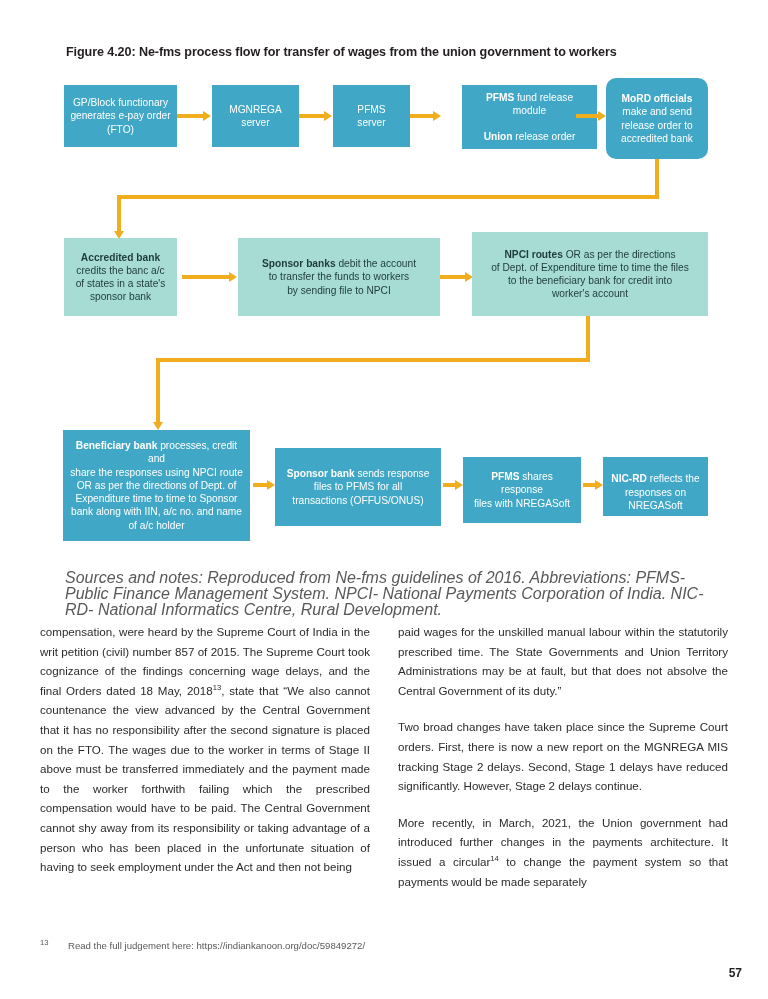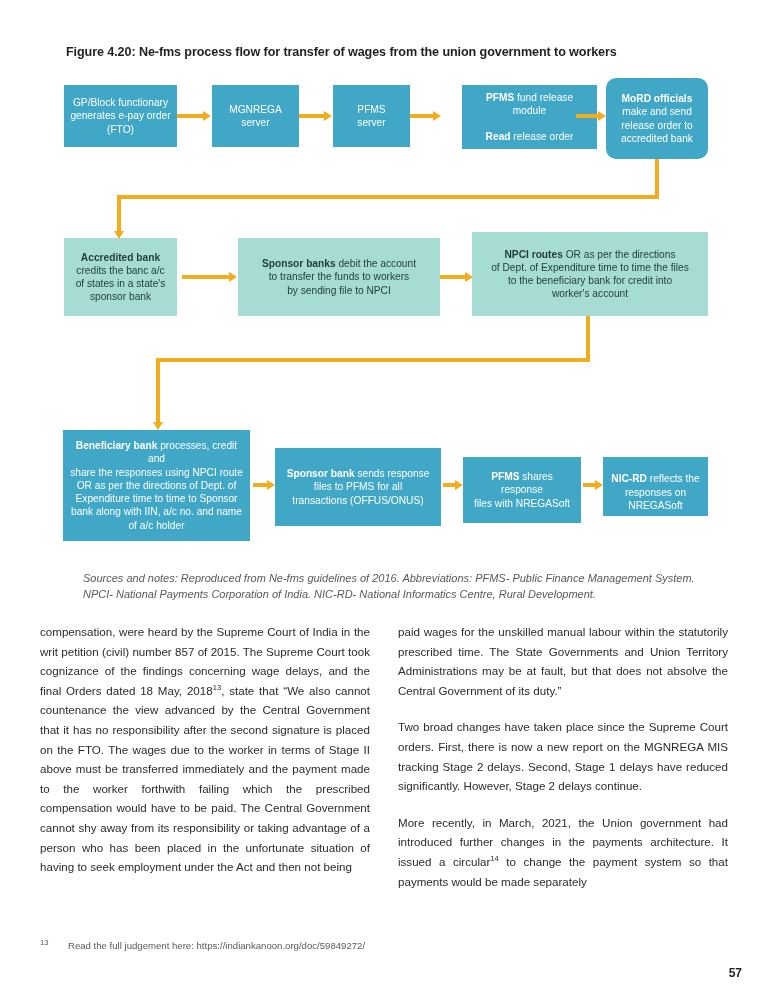--- a/index.html
+++ b/index.html
@@ -46,22 +46,22 @@
   }
   .arrow-d{
     position:absolute;width:0;height:0;
     border-left:5px solid transparent;
     border-right:5px solid transparent;
     border-top:8px solid #f0ad1e;
   }
 
   
   #source-note{
-    position:absolute;left:83px;top:570px;width:640px;
-    font-size:11px;line-height:16px;font-style:italic;color:#58595b;
+    position:absolute;left:65px;top:570px;width:640px;
+    font-size:16px;line-height:16px;font-style:italic;color:#58595b;
   }
 
   
   #body-wrap{position:absolute;left:40px;top:622px;width:688px;}
   .col{width:330px;float:left;}
   .col.right{margin-left:28px;}
   .col p{
     margin:0 0 17px 0;
     font-size:11.6px;line-height:19.6px;
     text-align:justify;
@@ -106,21 +106,21 @@
 
   <div class="fbox dark" style="left:333px;top:85px;width:77px;height:62px;">
     <span class="inner">PFMS<br>server</span>
   </div>
 
   <div class="conn" style="left:410px;top:114px;width:23px;height:4px;"></div>
   <div class="arrow-h" style="left:433px;top:111px;"></div>
 
   <div class="fbox dark" style="left:441px;top:85px;width:135px;height:64px;margin-left:21px;">
     <span class="inner">
-      <b>PFMS</b> fund release module<br><br><b>Read</b> release order
+      <b>PFMS</b> fund release module<br><br><b>Union</b> release order
     </span>
   </div>
 
   <div class="conn" style="left:576px;top:114px;width:22px;height:4px;"></div>
   <div class="arrow-h" style="left:598px;top:111px;"></div>
 
   <div class="fbox dark" style="left:606px;top:78px;width:102px;height:81px;border-radius:10px;">
     <span class="inner">
       <b>MoRD officials</b><br>make and send<br>release order to<br>accredited bank
     </span>

